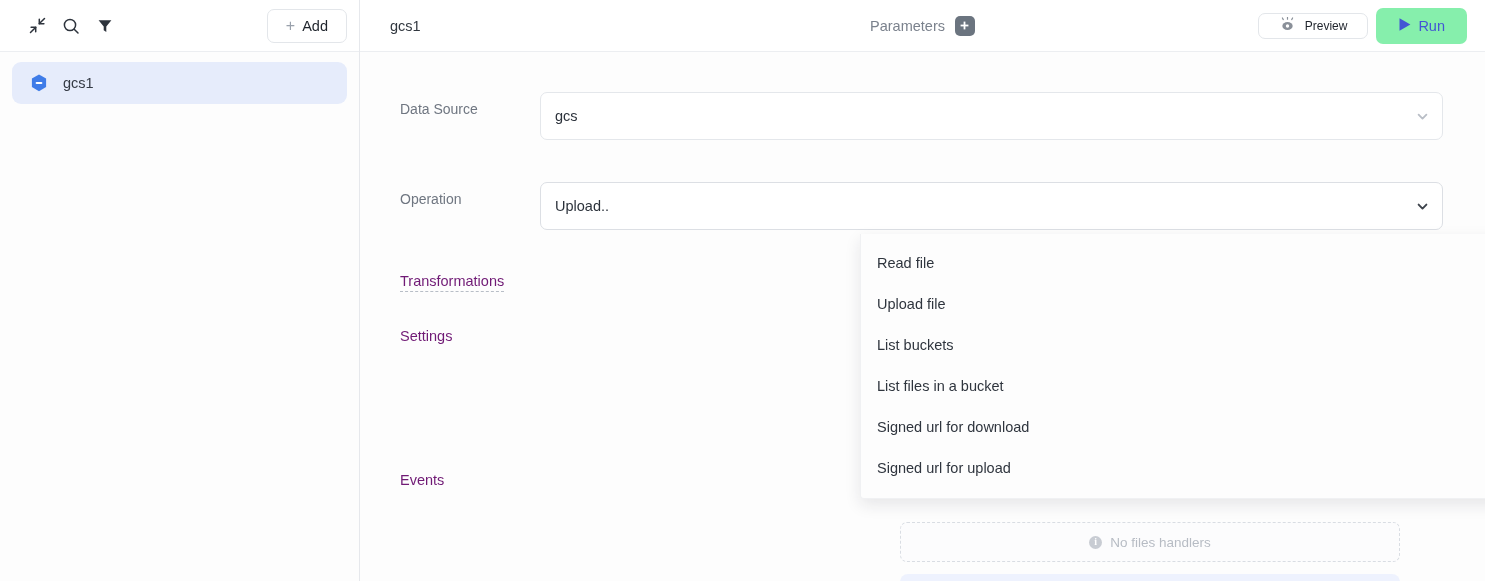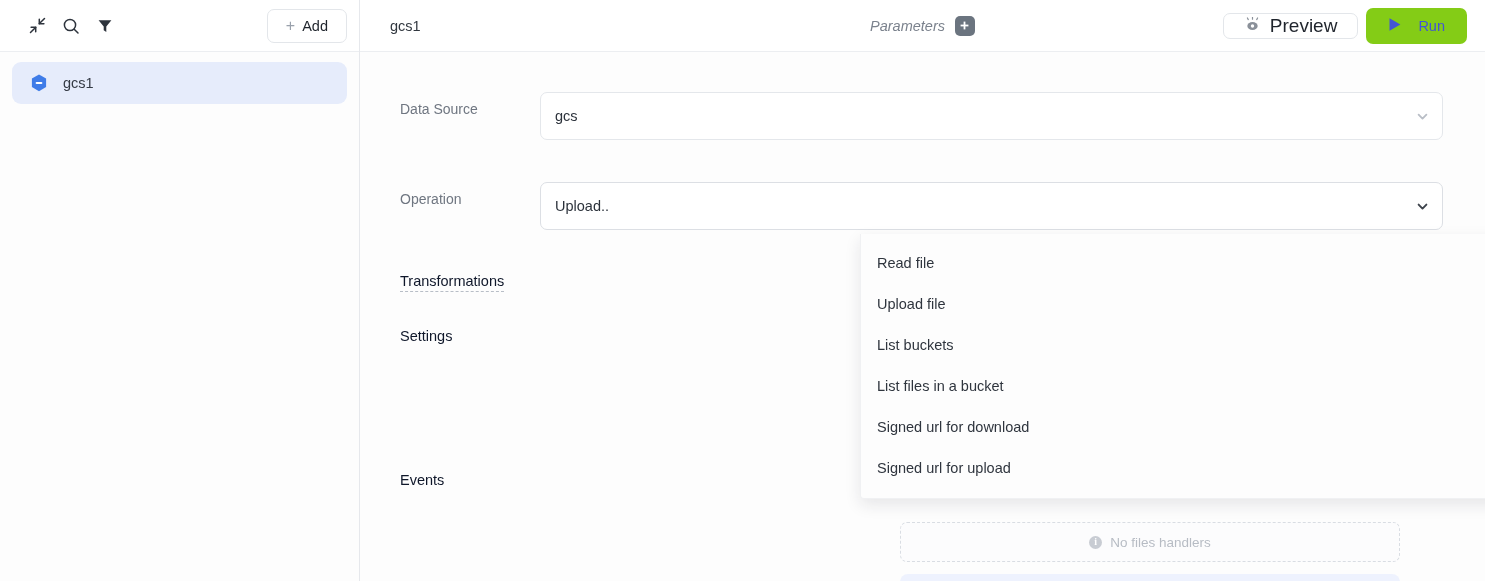--- a/index.html
+++ b/index.html
@@ -113,21 +113,20 @@
     display: flex;
     align-items: center;
     justify-content: center;
     gap: 10px;
     pointer-events: none;
   }
   .header-center > * { pointer-events: auto; }
   .params-label {
     font-size: 14.5px;
     color: #7b828d;
-    font-style: italic;
   }
   .param-add {
     width: 20px;
     height: 20px;
     border-radius: 5px;
     background: #6b747f;
     display: flex;
     align-items: center;
     justify-content: center;
     cursor: pointer;
@@ -143,33 +142,33 @@
   }
   .preview-btn {
     display: flex;
     align-items: center;
     gap: 9px;
     height: 26px;
     padding: 0 20px;
     border: 1px solid #e3e6ea;
     border-radius: 7px;
     background: #ffffff;
-    font-size: 19px;
+    font-size: 12px;
     color: #1f242c;
     cursor: pointer;
   }
   .run-btn {
     display: flex;
     align-items: center;
-    gap: 16px;
+    gap: 6px;
     height: 36px;
     padding: 0 22px;
     border: none;
     border-radius: 7px;
-    background: #84cc16;
+    background: #86efac;
     font-size: 14.5px;
     color: #4355d4;
     cursor: pointer;
   }
 
   
   .form-body {
     flex: 1 1 auto;
     position: relative;
     padding: 40px 42px 0 40px;
@@ -238,21 +237,21 @@
   
   .lower-labels {
     position: absolute;
     left: 40px;
     top: 0;
     width: 180px;
   }
   .static-label {
     position: absolute;
     font-size: 14.5px;
-    color: #0f172a;
+    color: #701a75;
     white-space: nowrap;
   }
   .static-label.underlined {
     border-bottom: 1px dashed #b8bec7;
     padding-bottom: 2px;
   }
 
   
   .events-area {
     position: absolute;

